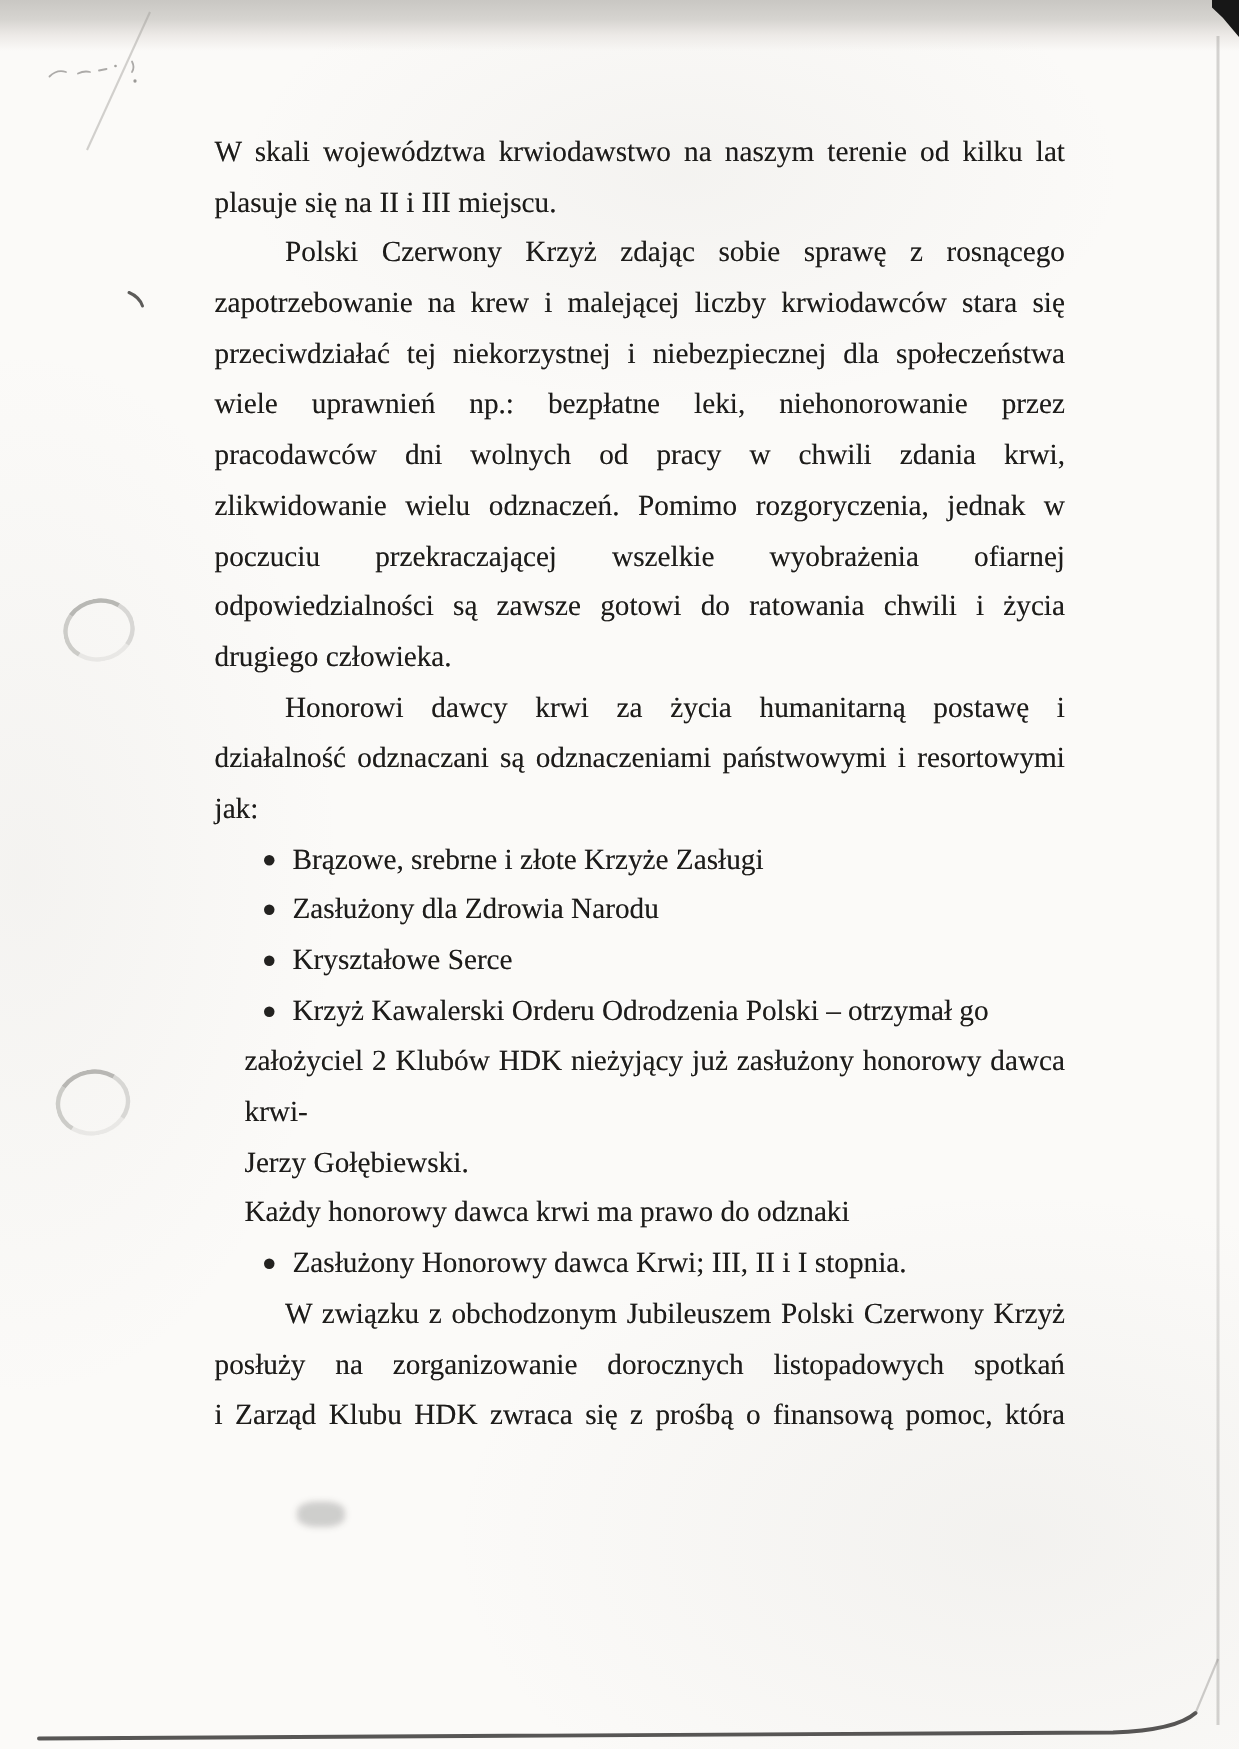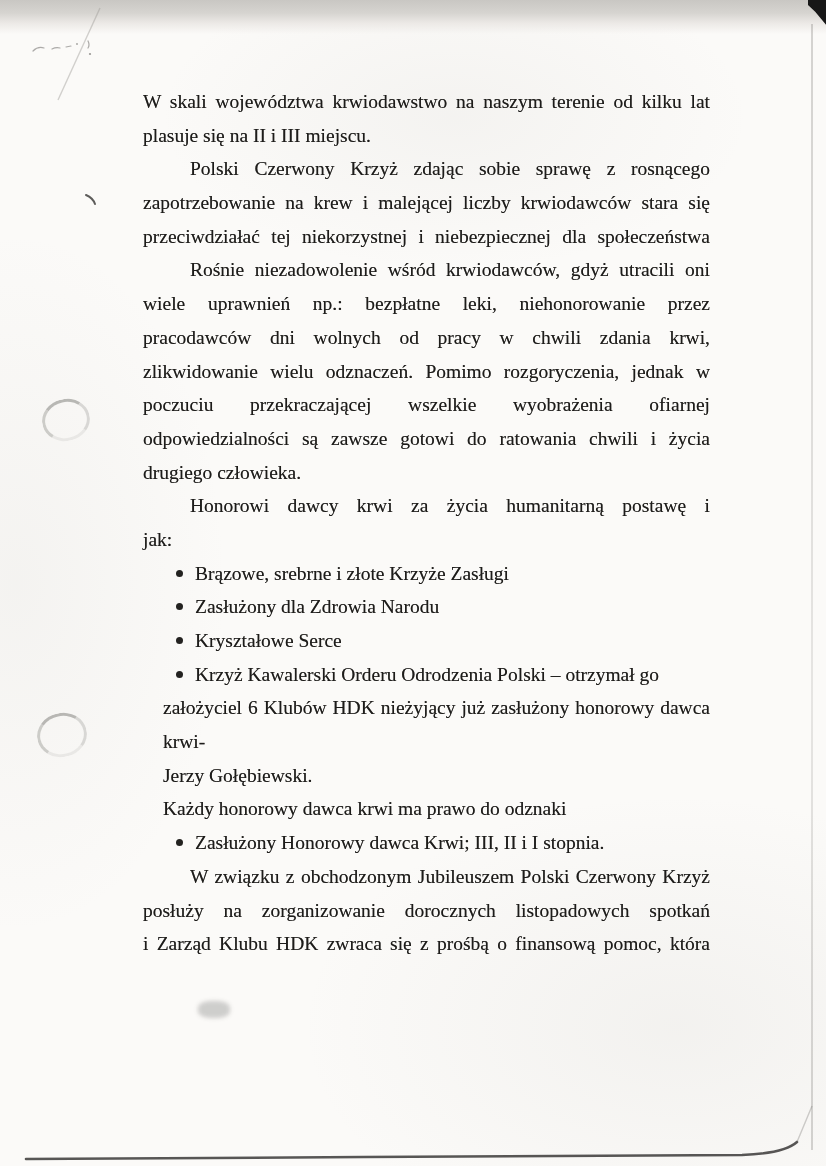--- a/index.html
+++ b/index.html
@@ -89,34 +89,34 @@
     <path d="M26,1159 C240,1156.5 540,1157.5 742,1155 C770,1154 788,1150 797,1142" stroke="rgba(64,63,61,0.88)" stroke-width="2.6" fill="none" stroke-linecap="round"></path>
     <path d="M797,1142 L812,1106" stroke="rgba(120,118,114,0.35)" stroke-width="1.4" fill="none"></path>
   </svg>
 
   <div id="text-block">
       <div class="line plain justify">W skali województwa krwiodawstwo na naszym terenie od kilku lat</div>
       <div class="line plain">plasuje się na II i III miejscu.</div>
       <div class="line para justify">Polski Czerwony Krzyż zdając sobie sprawę z rosnącego</div>
       <div class="line plain justify">zapotrzebowanie na krew i malejącej liczby krwiodawców stara się</div>
       <div class="line plain justify">przeciwdziałać tej niekorzystnej i niebezpiecznej dla społeczeństwa</div>
-      <div class="line para justify">Rośnie niezadowolenie wśród krwiodawców, gdyż utracili oni</div>
       <div class="line plain justify">wiele uprawnień np.: bezpłatne leki, niehonorowanie przez</div>
       <div class="line plain justify">pracodawców dni wolnych od pracy w chwili zdania krwi,</div>
       <div class="line plain justify">zlikwidowanie wielu odznaczeń. Pomimo rozgoryczenia, jednak w</div>
       <div class="line plain justify">poczuciu przekraczającej wszelkie wyobrażenia ofiarnej</div>
       <div class="line plain justify">odpowiedzialności są zawsze gotowi do ratowania chwili i życia</div>
       <div class="line plain">drugiego człowieka.</div>
       <div class="line para justify">Honorowi dawcy krwi za życia humanitarną postawę i</div>
+      <div class="line plain justify">działalność odznaczani są odznaczeniami państwowymi i resortowymi</div>
       <div class="line plain">jak:</div>
       <div class="line bullet"><span class="bullet-dot"></span>Brązowe, srebrne i złote Krzyże Zasługi</div>
       <div class="line bullet"><span class="bullet-dot"></span>Zasłużony dla Zdrowia Narodu</div>
       <div class="line bullet"><span class="bullet-dot"></span>Kryształowe Serce</div>
       <div class="line bullet"><span class="bullet-dot"></span>Krzyż Kawalerski Orderu Odrodzenia Polski – otrzymał go</div>
-      <div class="line hang justify">założyciel 6 Klubów HDK nieżyjący już zasłużony honorowy dawca</div>
+      <div class="line hang justify">założyciel 2 Klubów HDK nieżyjący już zasłużony honorowy dawca</div>
       <div class="line hang">krwi-</div>
       <div class="line hang">Jerzy Gołębiewski.</div>
       <div class="line hang">Każdy honorowy dawca krwi ma prawo do odznaki</div>
       <div class="line bullet"><span class="bullet-dot"></span>Zasłużony Honorowy dawca Krwi; III, II i I stopnia.</div>
       <div class="line para justify">W związku z obchodzonym Jubileuszem Polski Czerwony Krzyż</div>
       <div class="line plain justify">posłuży na zorganizowanie dorocznych listopadowych spotkań</div>
       <div class="line plain justify">i Zarząd Klubu HDK zwraca się z prośbą o finansową pomoc, która</div>
     </div>
 
   <div class="ink-smudge"></div>

